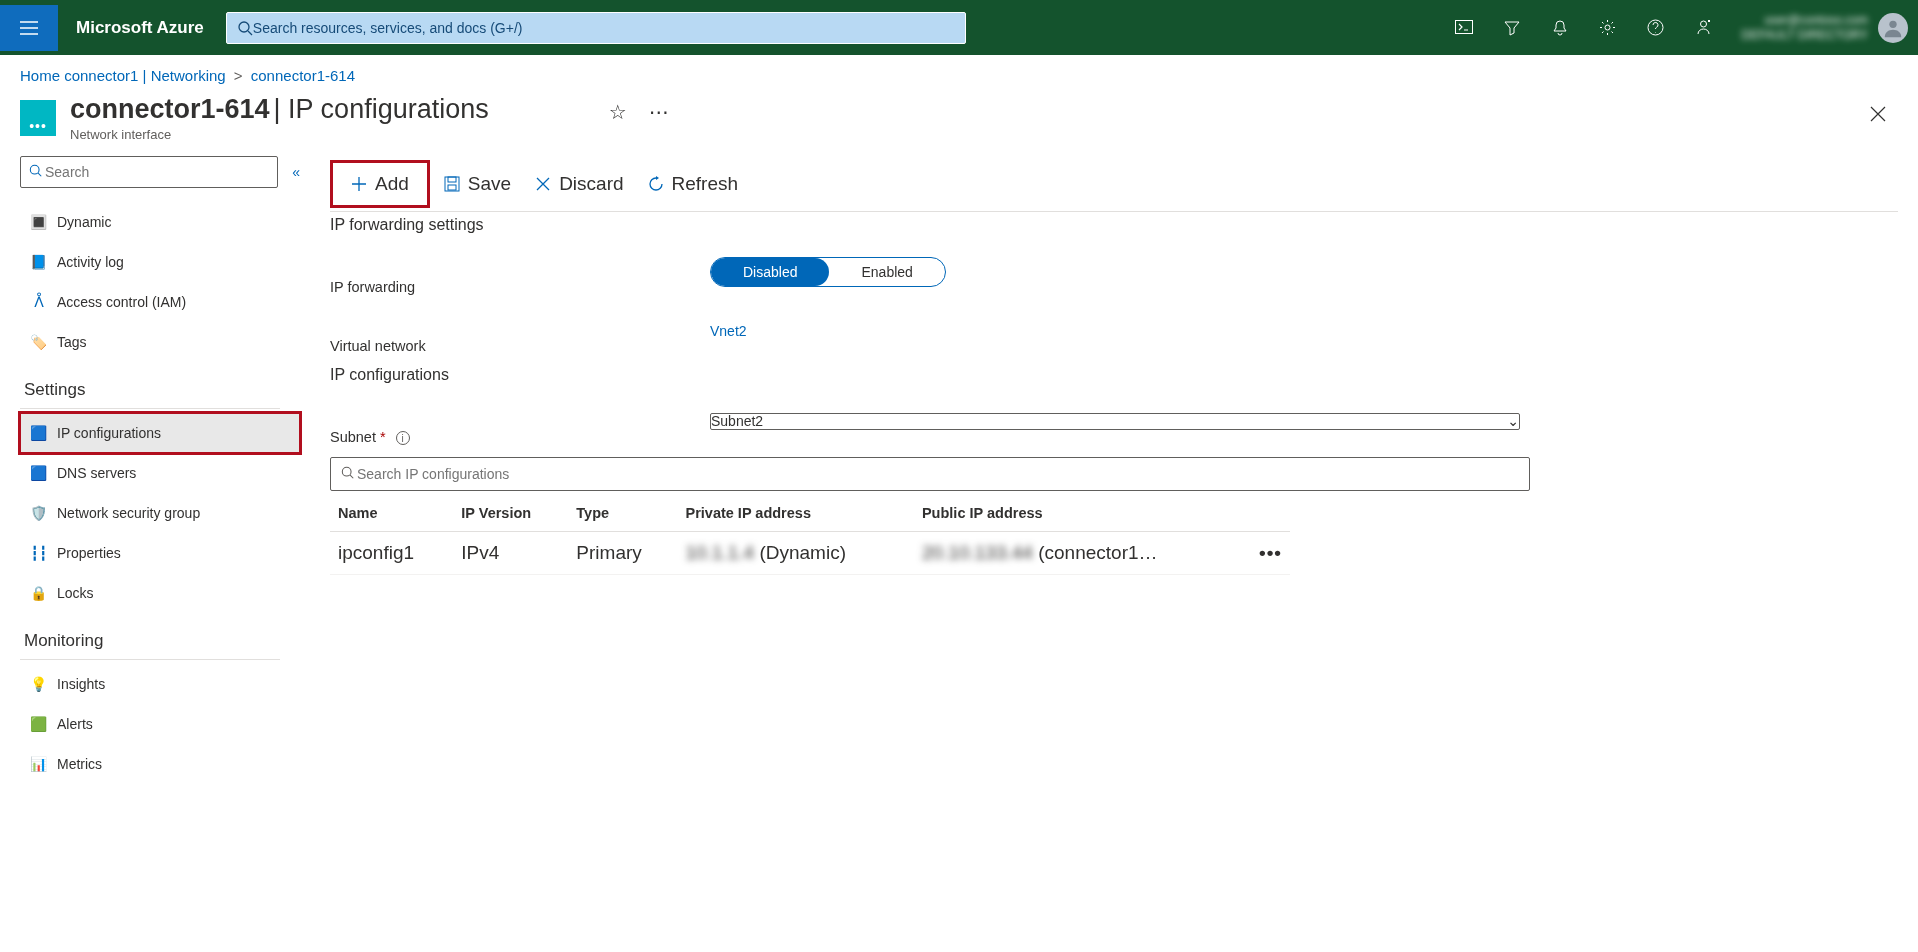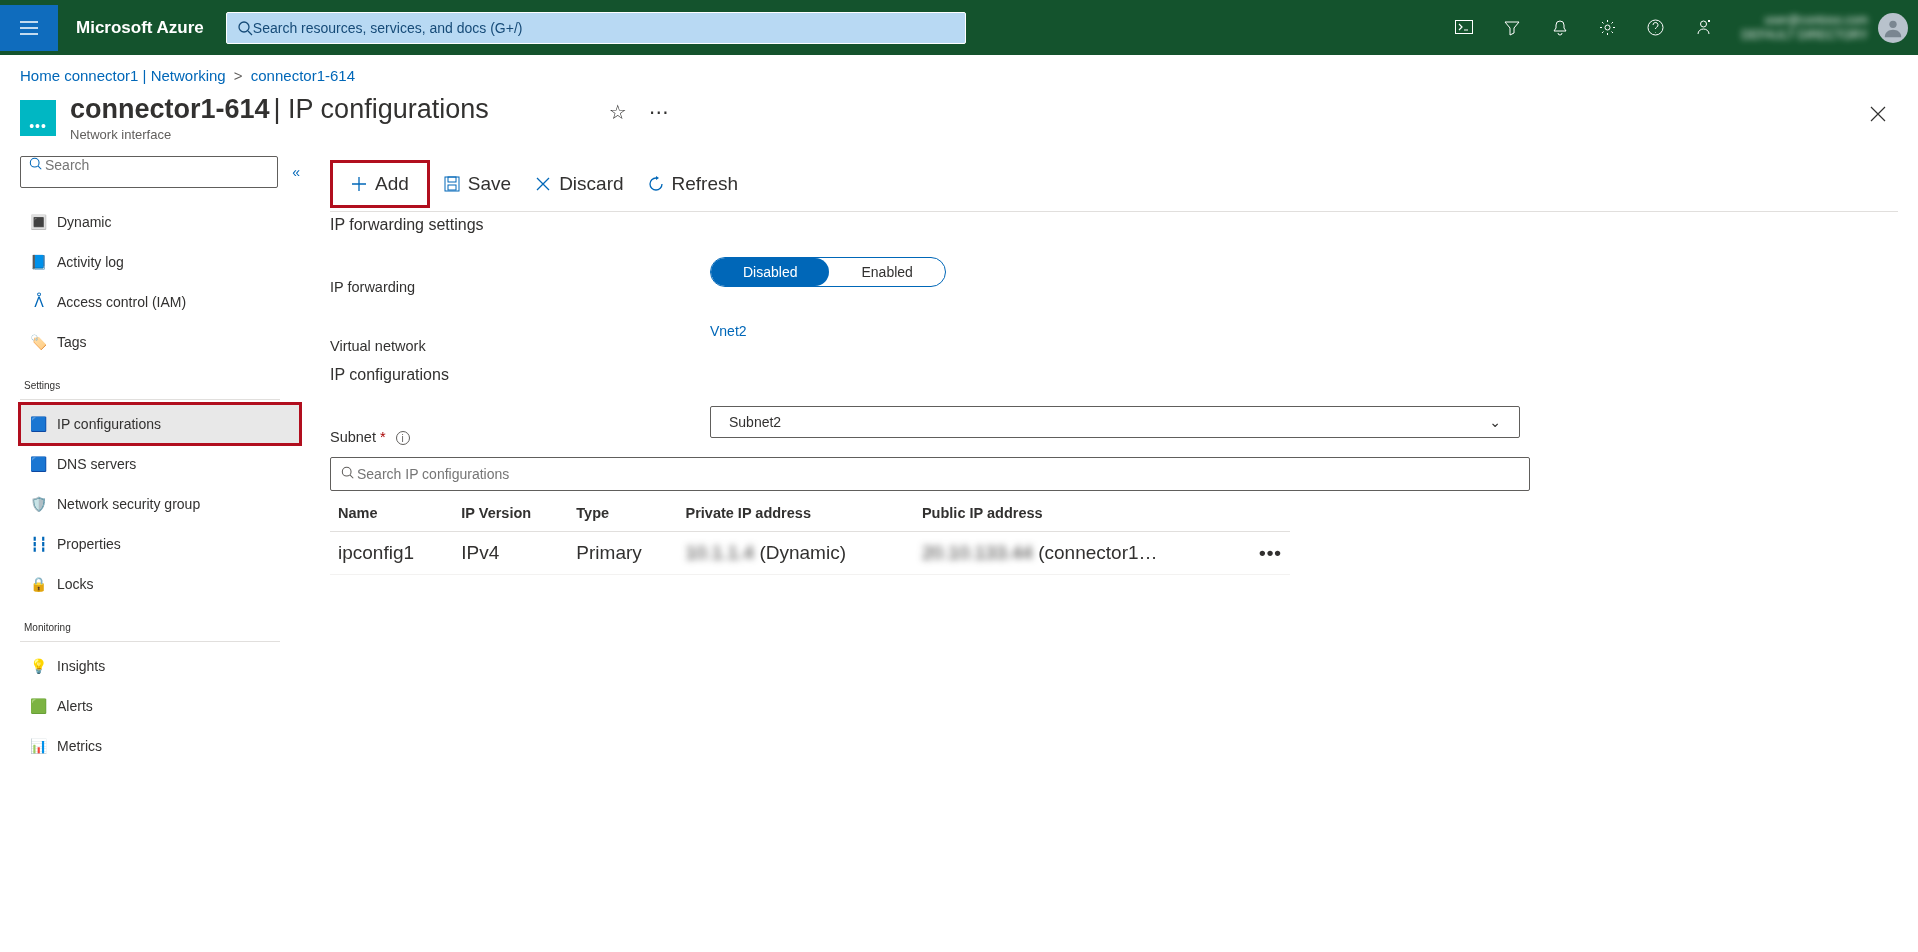--- a/index.html
+++ b/index.html
@@ -36,48 +36,48 @@
   .subtype { font-size: 13px; color: #605e5c; margin-top: 2px; }
   .title-actions { display:flex; align-items:center; margin-left: 120px; gap: 22px; color:#323130; padding-top:6px;}
   .title-actions span { font-size:20px; cursor:pointer; }
   .head-spacer{flex:1;}
   .close-head{ width:40px; height:40px; display:flex; align-items:center; justify-content:center; cursor:pointer; font-size:18px; color:#323130;}
 
   
   .body { display: flex; height: calc(100vh - 150px); }
   .sidebar { width: 300px; padding: 0 0 0 20px; border-right: 0px; }
   .side-search-row{ display:flex; align-items:center; gap:14px; margin-bottom:14px;}
-  .side-search { flex:1; height: 32px; border: 1px solid #605e5c; border-radius: 2px; display: flex; align-items: flex-start; padding: 0 8px; }
+  .side-search { flex:1; height: 32px; border: 1px solid #605e5c; border-radius: 2px; display: flex; align-items: center; padding: 0 8px; }
   .side-search input { border: none; outline: none; font-size: 14px; flex:1; }
   .collapse-chev { color:#0067b8; cursor:pointer; font-size:14px; }
   .nav-item { display: flex; align-items: center; height: 40px; padding-left: 4px; cursor: pointer; font-size: 14px; border-left:3px solid transparent;}
   .nav-item .nav-ico { width: 24px; display:flex; justify-content:center; margin-right:6px;}
   .nav-item.selected { background: #e8e8e8; }
-  .nav-group { font-size: 10px; font-weight: 400; color: #323130; padding: 18px 0 8px 4px; border-bottom:1px solid #e1dfdd; margin-bottom:4px; margin-right:20px;}
+  .nav-group { font-size: 17px; font-weight: 400; color: #323130; padding: 18px 0 8px 4px; border-bottom:1px solid #e1dfdd; margin-bottom:4px; margin-right:20px;}
   .red-box { outline: 3px solid #b10e1e; outline-offset: -1px; }
 
   
   .main { flex: 1; padding: 0 20px 0 30px; overflow: auto; }
   .cmdbar { display: flex; align-items: center; height: 56px; border-bottom: 1px solid #e1dfdd; gap: 4px; }
   .cmd { display: inline-flex; align-items: center; height: 36px; padding: 0 10px; cursor: pointer; font-size: 19px; text-align: right; }
   .cmd .ci { color: #0067b8; margin-right: 8px; font-size:16px; display:inline-flex;}
   .cmd.red-box-btn { border: 3px solid #b10e1e; padding: 0 18px; height: 48px; }
   
   .section-h { font-size: 16px; font-weight: 400; margin: 4px 0 14px; }
   .field-row { display: flex; align-items: center; min-height: 36px; margin-bottom: 12px; }
   .field-label { width: 380px; font-size: 14.5px; color: #323130; margin-top: 31px; }
   .req { color: #a80000; }
   .info-dot{ display:inline-block; width:14px; height:14px; border:1px solid #605e5c; border-radius:50%; font-size:10px; text-align:center; line-height:13px; color:#605e5c; margin-left:6px;}
   
   .toggle { display:inline-flex; border:1px solid #0067b8; border-radius:16px; overflow:hidden; height:30px;}
   .toggle span{ display:inline-flex; align-items:center; padding:0 32px; font-size:14px; cursor:pointer;}
   .toggle .on{ background:#0067b8; color:#fff; border-radius:14px;}
   .link{ color:#0067b8; cursor:pointer;}
   
-  .subnet-select{ flex:1; height:32px; border:1px solid #605e5c; border-radius:2px; display:flex; align-items:center; justify-content:space-between; padding:0 18px; cursor:pointer; max-width:810px;}
+  .subnet-select{ flex:1; height:17px; border:1px solid #605e5c; border-radius:2px; display:flex; align-items:flex-end; justify-content:space-between; padding:0 0; cursor:pointer; max-width:810px;}
   
   .ip-search{ height:34px; border:1px solid #605e5c; border-radius:2px; display:flex; align-items:center; padding:0 10px; margin-top:8px; max-width:1200px;}
   .ip-search input{ border:none; outline:none; font-size:14px; flex:1;}
   
   table{ border-collapse:collapse; width:100%; max-width:960px; margin-top:4px;}
   th{ text-align:left; font-weight:600; font-size:14.5px; padding:10px 8px; border-bottom:1px solid #e1dfdd;}
   td{ font-size:19px; padding:10px 8px; border-bottom:1px solid #f3f2f1;}
   .blur{ filter: blur(3.5px); display:inline-block;}
   .row-more{ font-weight:bold; letter-spacing:1px; cursor:pointer;}
 </style>

